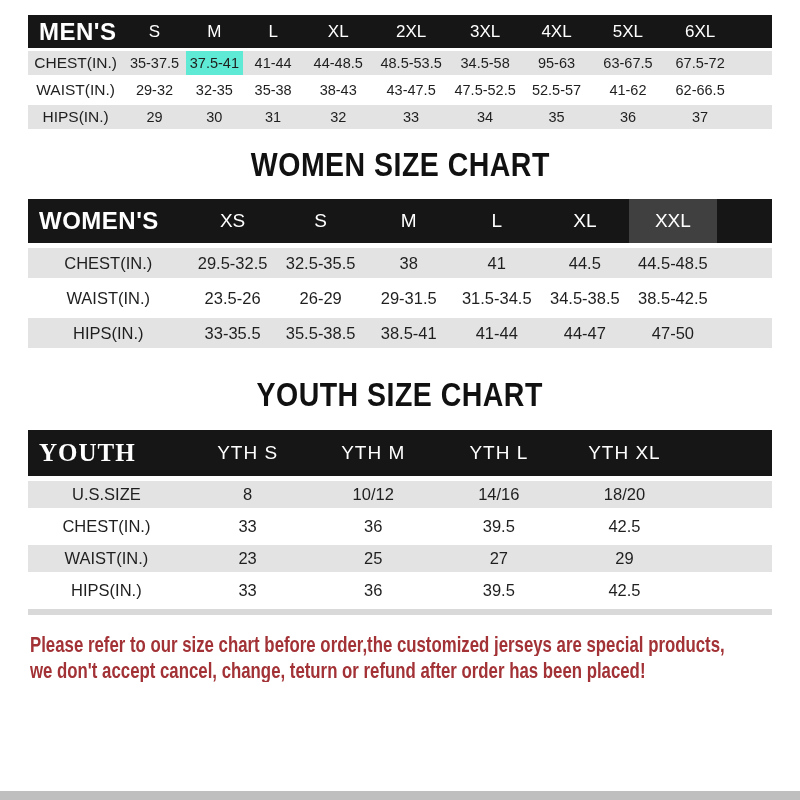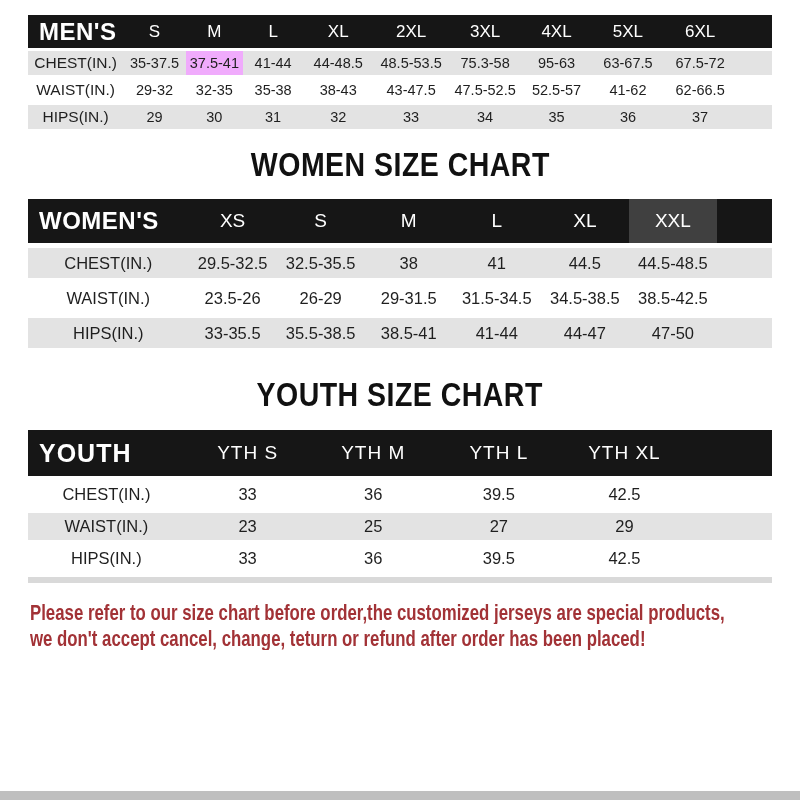--- a/index.html
+++ b/index.html
@@ -109,25 +109,25 @@
               <th style="background: rgb(22, 22, 22);">4XL</th>
               <th style="background: rgb(22, 22, 22);">5XL</th>
               <th style="background: rgb(22, 22, 22);">6XL</th>
               <th style="background: rgb(22, 22, 22);"></th>
             </tr>
           </thead>
       <tbody>
             <tr class="stripe">
               <td class="row-label" style="background: rgb(227, 227, 227);">CHEST(IN.)</td>
               <td style="background: rgb(227, 227, 227);">35-37.5</td>
-              <td style="background: #f0abfc;">37.5-41</td>
+              <td style="background: #5eead4;">37.5-41</td>
               <td style="background: rgb(227, 227, 227);">41-44</td>
               <td style="background: rgb(227, 227, 227);">44-48.5</td>
               <td style="background: rgb(227, 227, 227);">48.5-53.5</td>
-              <td style="background: rgb(227, 227, 227);">75.3-58</td>
+              <td style="background: rgb(227, 227, 227);">34.5-58</td>
               <td style="background: rgb(227, 227, 227);">95-63</td>
               <td style="background: rgb(227, 227, 227);">63-67.5</td>
               <td style="background: rgb(227, 227, 227);">67.5-72</td>
               <td style="background: rgb(227, 227, 227);"></td>
             </tr>
             <tr class="plain">
               <td class="row-label">WAIST(IN.)</td>
               <td>29-32</td>
               <td>32-35</td>
               <td>35-38</td>
@@ -226,29 +226,37 @@
       <colgroup>
             <col style="width: 21.1%;">
             <col style="width: 16.9%;">
             <col style="width: 16.9%;">
             <col style="width: 16.9%;">
             <col style="width: 16.9%;">
             <col style="width: 11.4%;">
           </colgroup>
       <thead>
             <tr class="header-row">
-              <th class="row-label-header" style="background: rgb(22, 22, 22);">YOUTH</th>
+              <th class="row-label-header" style="background: rgb(22, 22, 22); font-family: Liberation Serif, serif;">YOUTH</th>
               <th style="background: rgb(22, 22, 22);">YTH S</th>
               <th style="background: rgb(22, 22, 22);">YTH M</th>
               <th style="background: rgb(22, 22, 22);">YTH L</th>
               <th style="background: rgb(22, 22, 22);">YTH XL</th>
               <th style="background: rgb(22, 22, 22);"></th>
             </tr>
           </thead>
       <tbody>
+            <tr class="stripe">
+              <td class="row-label" style="background: rgb(227, 227, 227);">U.S.SIZE</td>
+              <td style="background: rgb(227, 227, 227);">8</td>
+              <td style="background: rgb(227, 227, 227);">10/12</td>
+              <td style="background: rgb(227, 227, 227);">14/16</td>
+              <td style="background: rgb(227, 227, 227);">18/20</td>
+              <td style="background: rgb(227, 227, 227);"></td>
+            </tr>
             <tr class="plain">
               <td class="row-label">CHEST(IN.)</td>
               <td>33</td>
               <td>36</td>
               <td>39.5</td>
               <td>42.5</td>
               <td></td>
             </tr>
             <tr class="stripe">
               <td class="row-label" style="background: rgb(227, 227, 227);">WAIST(IN.)</td>

